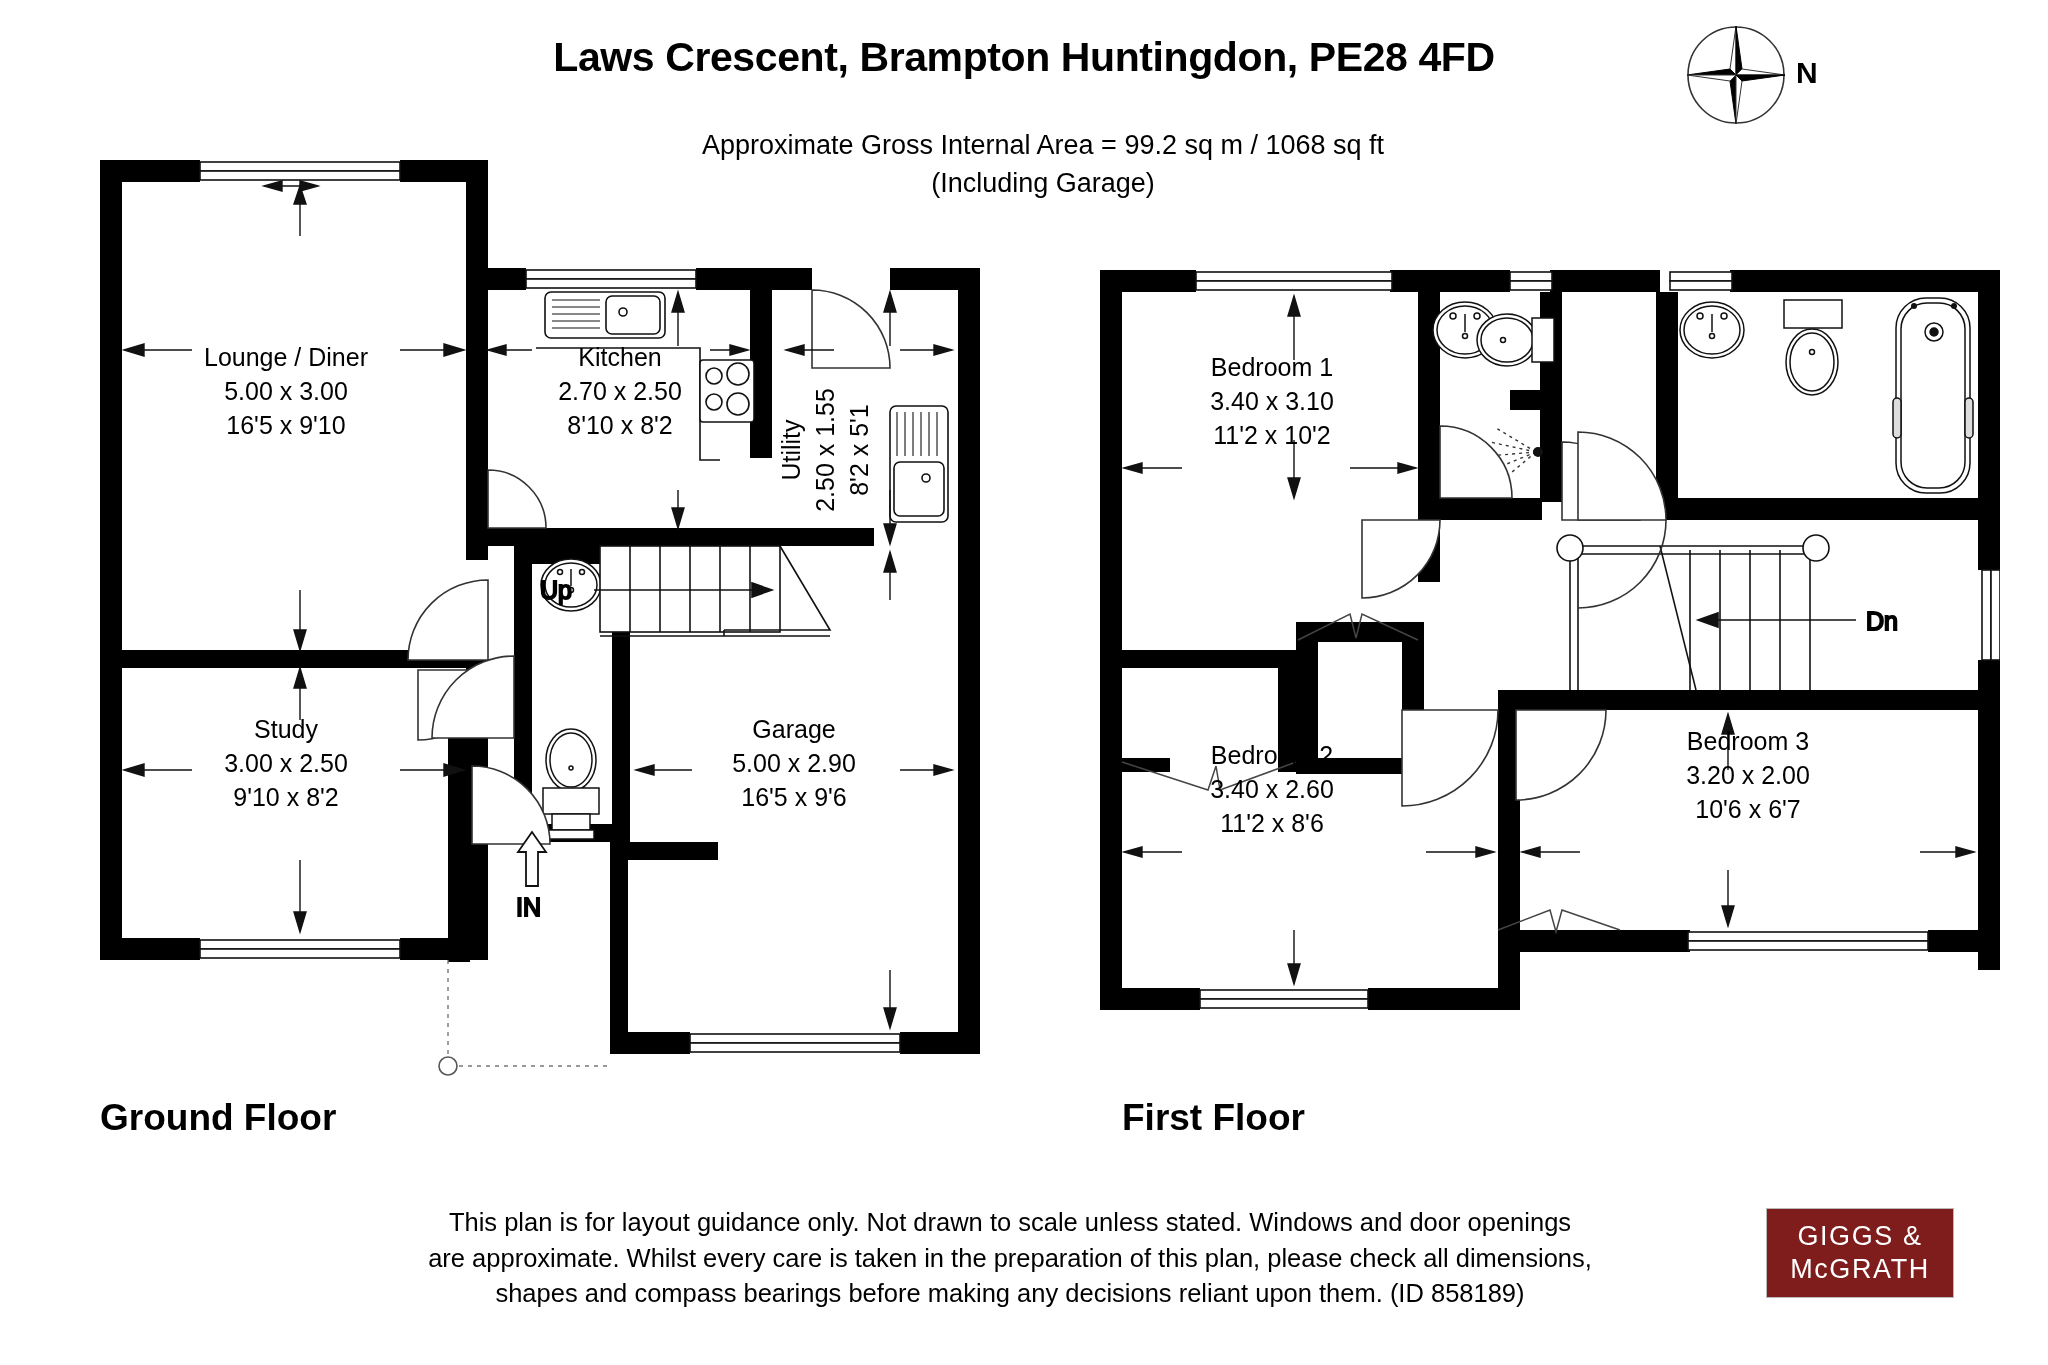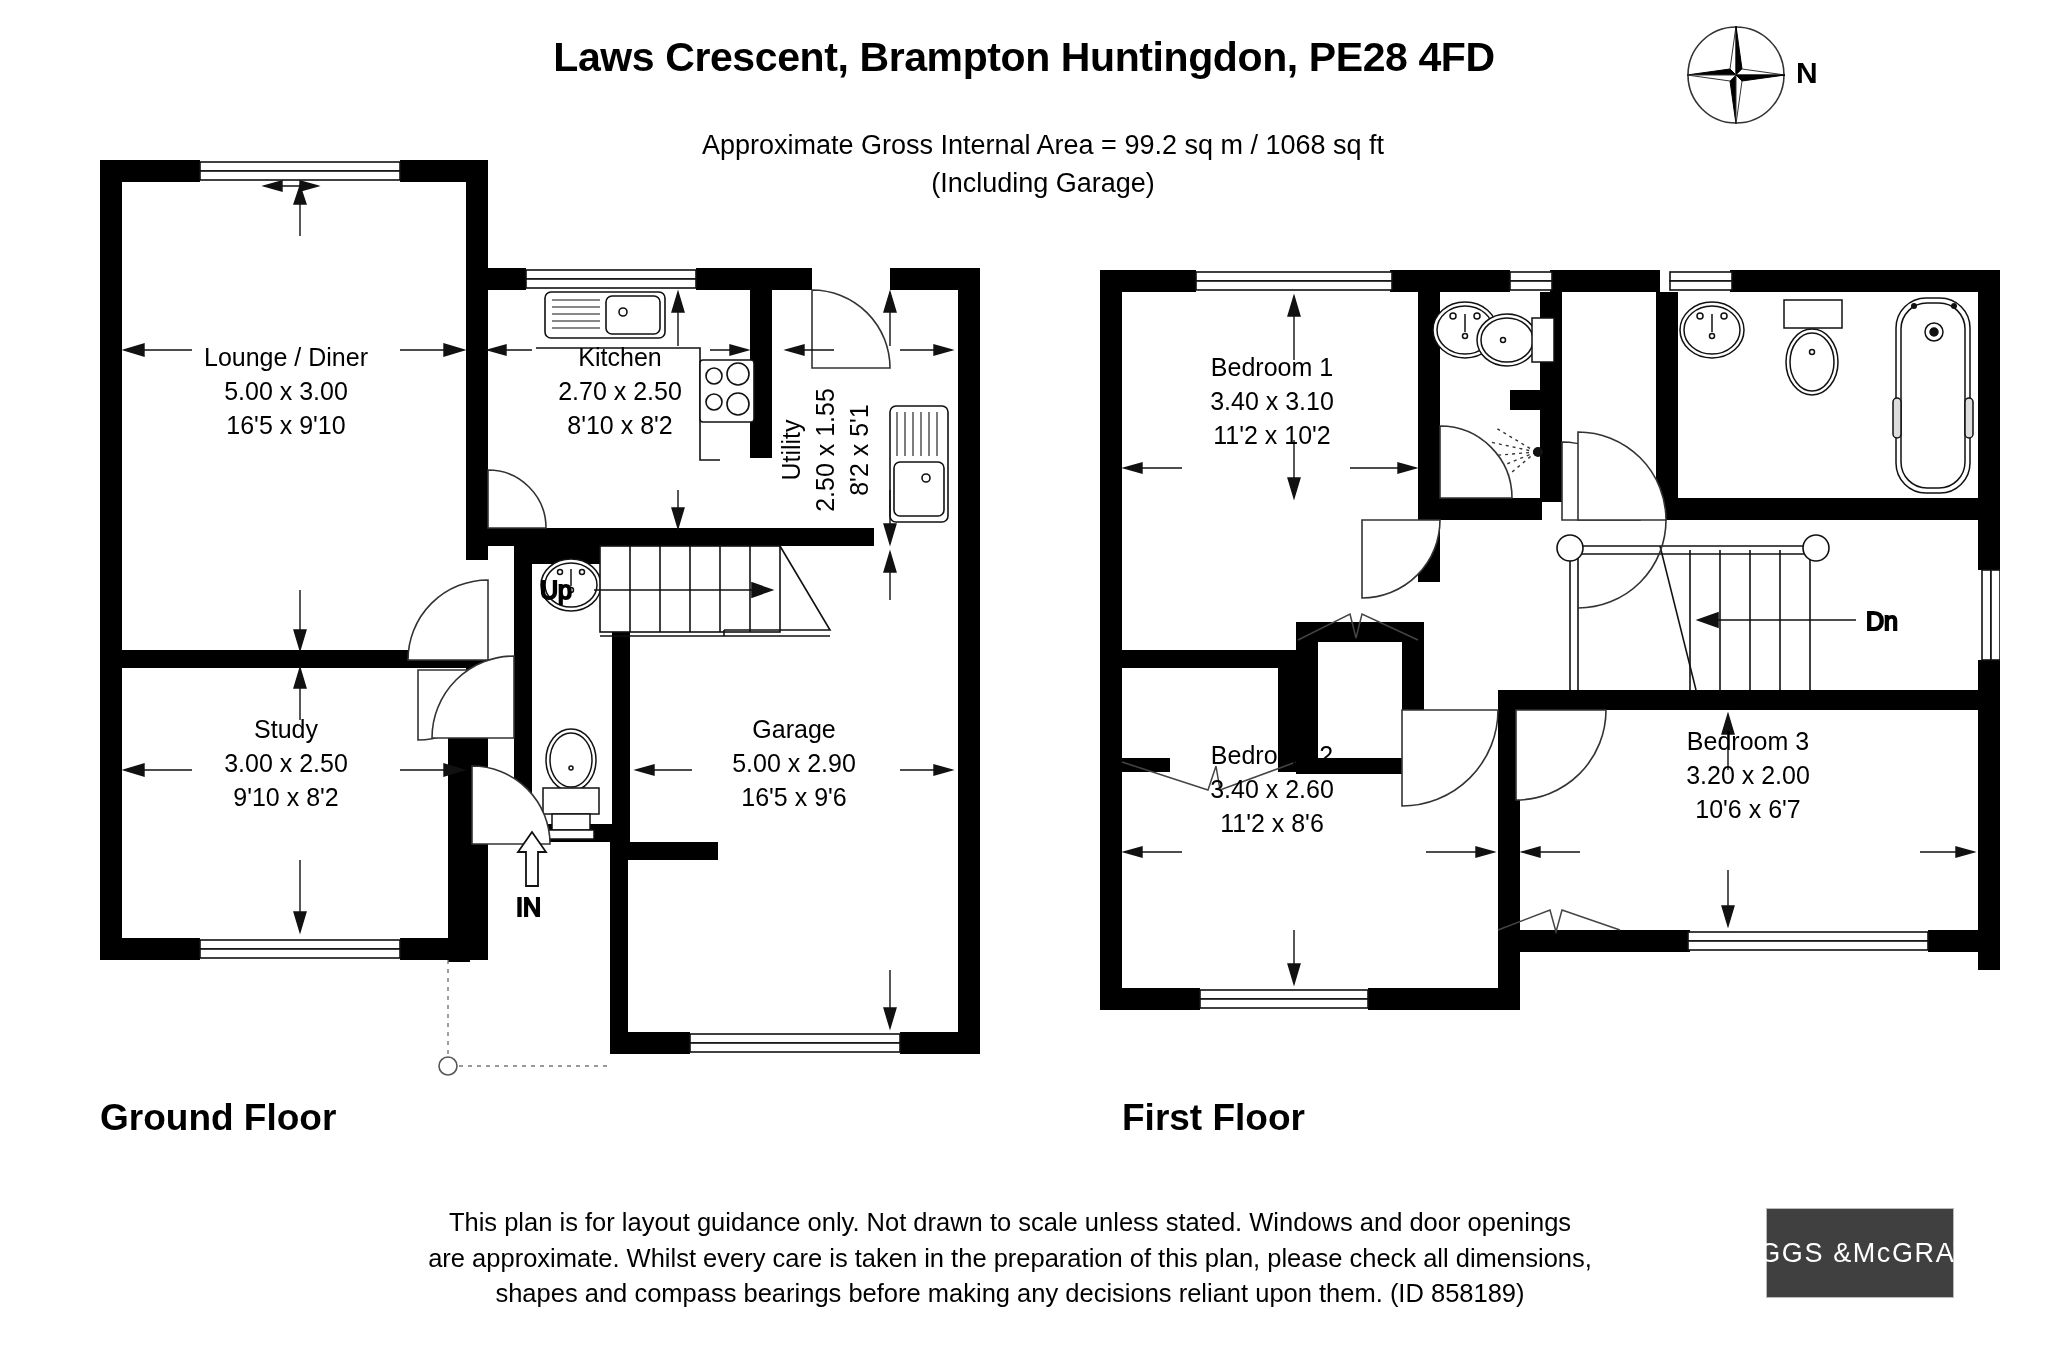--- a/index.html
+++ b/index.html
@@ -91,24 +91,24 @@
     line-height: 35.5px;
   }
   .disclaimer div { white-space: nowrap; }
 
   .logo {
     position: absolute;
     left: 1766px;
     top: 1208px;
     width: 188px;
     height: 90px;
-    background: #404040;
+    background: #7f1d1d;
     border: 1px solid #b9b9b9;
     display: flex;
-    flex-direction: row;
+    flex-direction: column;
     align-items: center;
     justify-content: center;
     box-sizing: border-box;
   }
   .logo span {
     color: #ffffff;
     font-size: 27px;
     letter-spacing: 1.6px;
     line-height: 33px;
     font-weight: normal;

